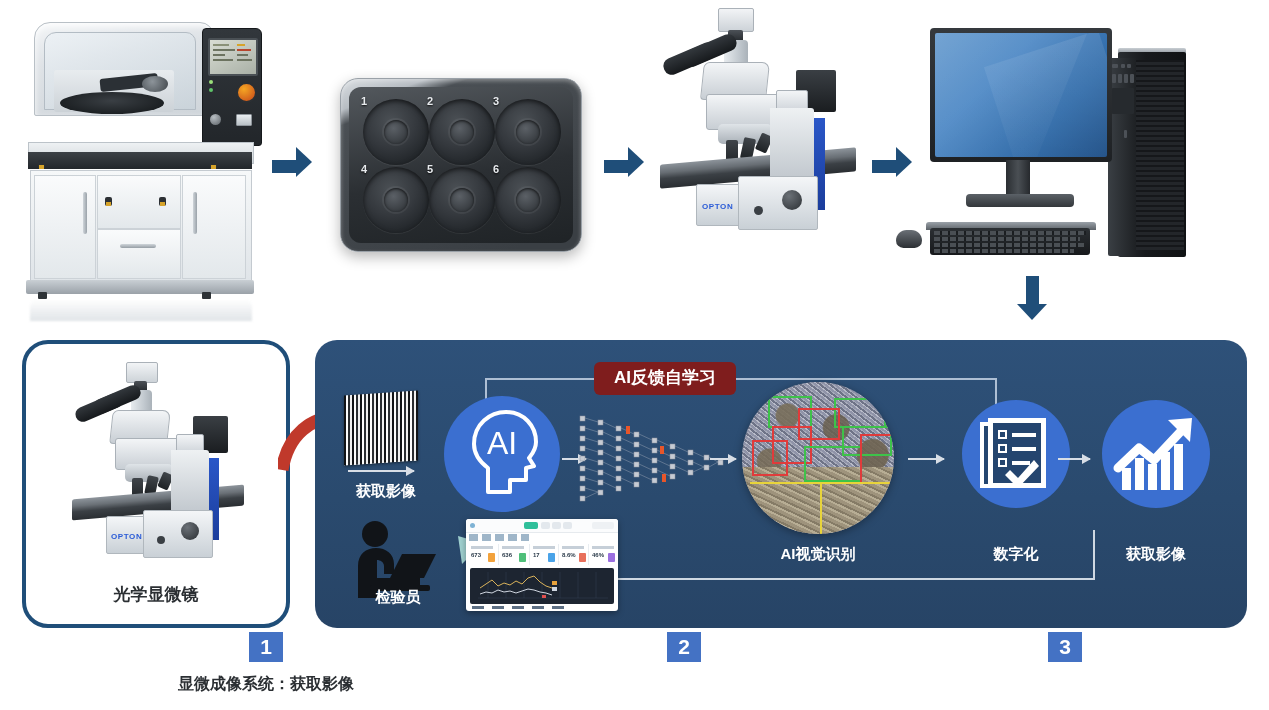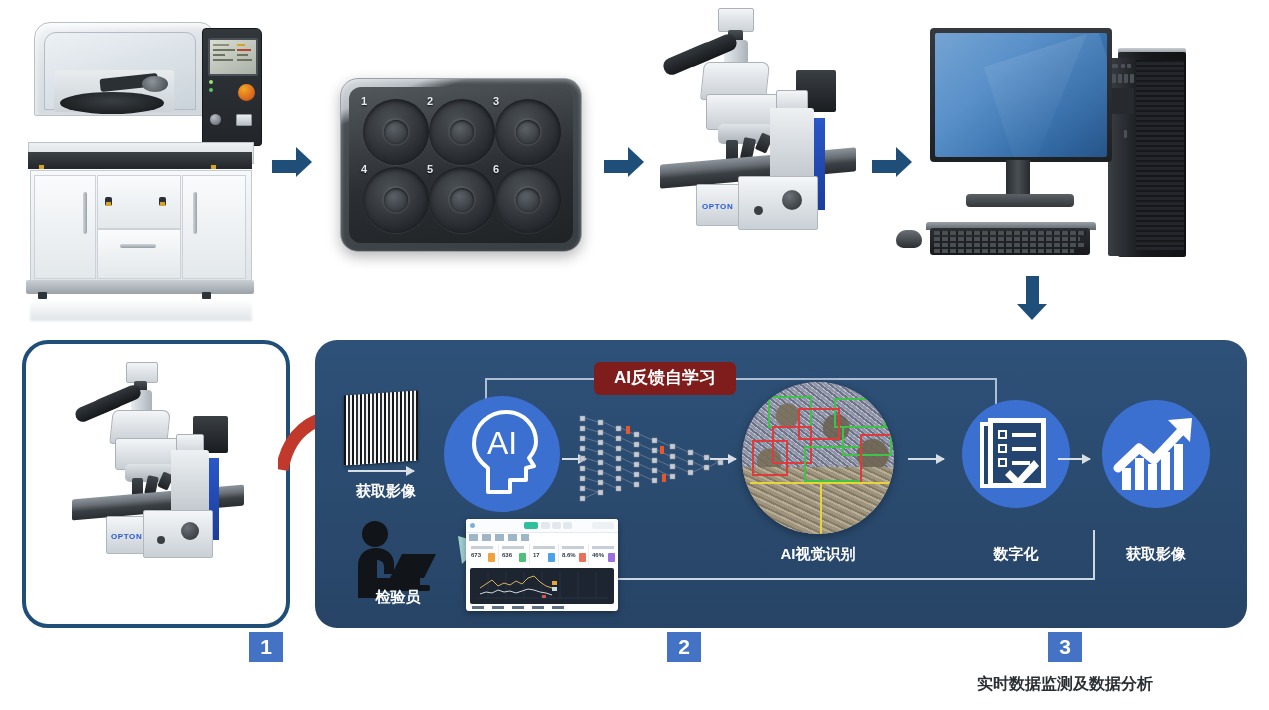--- a/index.html
+++ b/index.html
@@ -374,20 +374,21 @@
     <div class="sc-stagetop" style="left:8px;top:130px;width:172px;height:10px;transform:skewY(-5deg);border-radius:2px;"></div>
     <div class="sc-stage" style="left:8px;top:137px;width:172px;height:14px;transform:skewY(-5deg);"></div>
     <div class="sc-arm" style="left:107px;top:88px;width:38px;height:76px;border-radius:0 3px 3px 0;"></div>
     <div class="sc-blue" style="left:145px;top:96px;width:10px;height:82px;"></div>
     <div class="sc-base" style="left:42px;top:154px;width:38px;height:36px;border-radius:2px;"></div>
     <div class="sc-base" style="left:79px;top:148px;width:68px;height:46px;border-radius:2px;"></div>
     <div class="sc-knob" style="left:117px;top:160px;width:18px;height:18px;"></div>
     <div class="sc-knob" style="left:93px;top:174px;width:8px;height:8px;background:#3a3f44;"></div>
     <div class="sc-brand" style="left:47px;top:170px;">OPTON</div>
   </div>
+  <div class="scope-card-label">光学显微镜</div>
 </div>
 
 <svg class="red-arrow" viewBox="0 0 78 68">
   <path d="M4 62 C10 26 34 8 62 9" stroke="#c0392b" stroke-width="13" fill="none" stroke-linecap="butt"></path>
   <path d="M52 -2 L78 12 L52 26 Z" fill="#c0392b"></path>
 </svg>
 
 <div class="panel">
 
   <div class="fb-line" style="left:170px;top:38px;width:2px;height:38px;"></div>
@@ -622,20 +623,20 @@
       <rect x="82" y="13" width="5" height="4" fill="#e8a33c"></rect>
       <rect x="82" y="19" width="5" height="4" fill="#cfd6e0"></rect>
       <rect x="72" y="27" width="4" height="3" fill="#e04f4f"></rect>
     </svg>
   </div>
   <div class="dash-legend"></div>
 </div>
 
 <div class="step" style="left:52px;top:632px;width:428px;">
   <div class="step-num">1</div>
+  <div class="step-cap">显微成像系统：获取影像</div>
 </div>
 <div class="step" style="left:470px;top:632px;width:428px;">
   <div class="step-num">2</div>
 </div>
 <div class="step" style="left:895px;top:632px;width:340px;">
   <div class="step-num">3</div>
-  <div class="step-cap">实时数据监测及数据分析</div>
 </div>
 
 </body></html>

